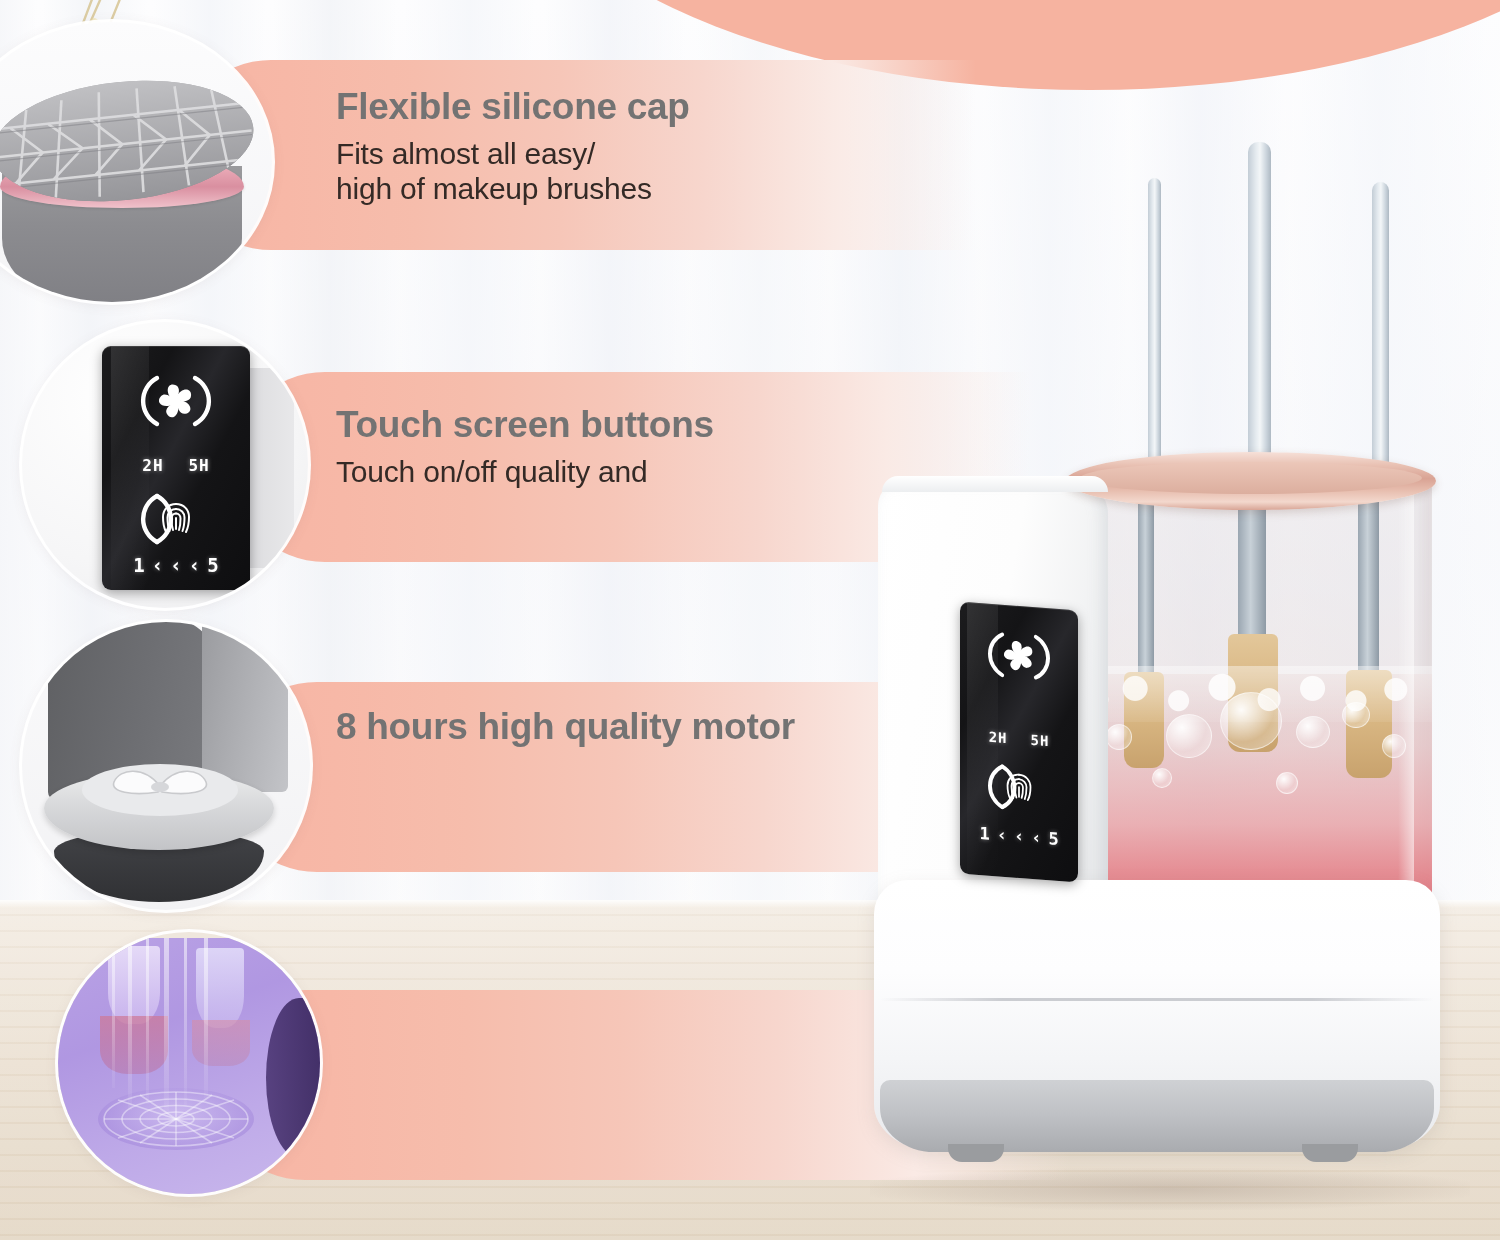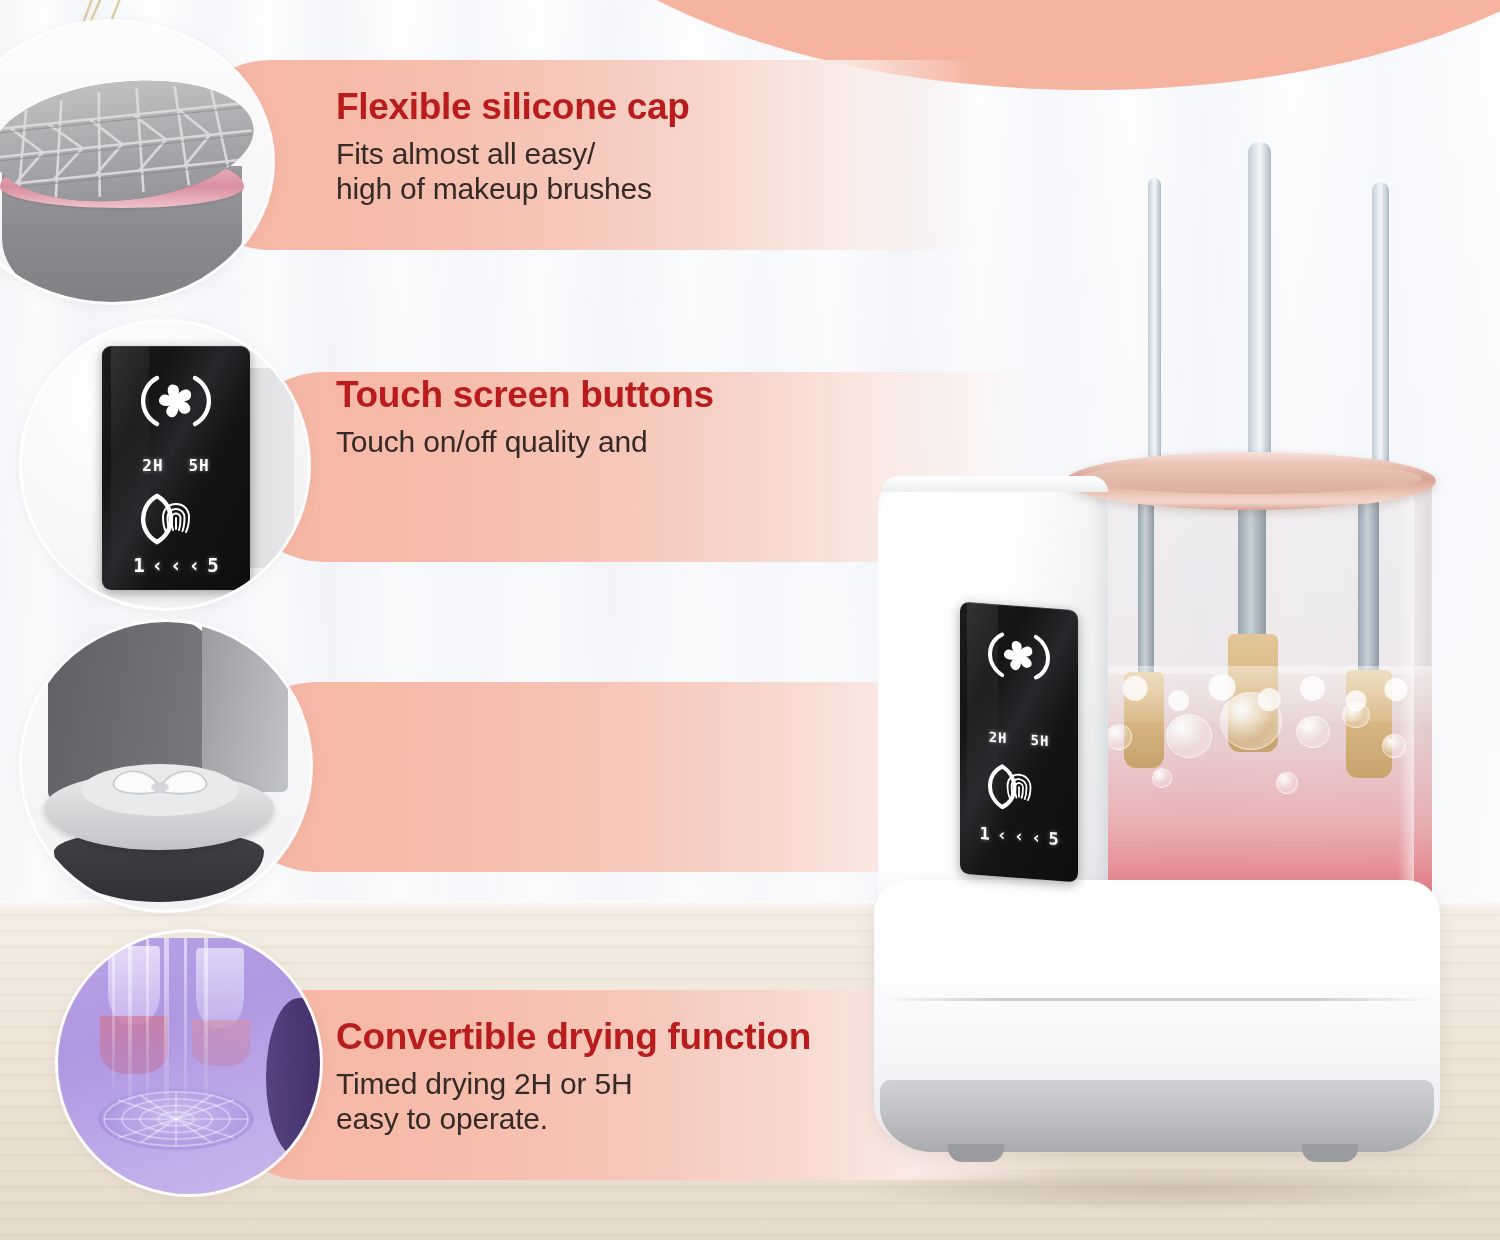--- a/index.html
+++ b/index.html
@@ -76,29 +76,29 @@
     z-index:2;
   }
   .b1{ left:176px;  top:60px;   width:800px; }
   .b2{ left:230px;  top:372px;  width:800px; }
   .b3{ left:222px;  top:682px;  width:820px; }
   .b4{ left:210px;  top:990px;  width:860px; }
 
   
   .txt{ position:absolute; z-index:6; }
   .headline{
-    font-size:37px; font-weight:700; color:#b91c1c;
+    font-size:37px; font-weight:700; color:#737373;
     letter-spacing:-.3px; line-height:1.05; white-space:nowrap;
   }
   .subline{
     font-size:30px; font-weight:400; color:#342a26;
     letter-spacing:-.2px; line-height:1.18; margin-top:9px; white-space:nowrap;
   }
   .t1{ left:336px; top:88px; }
-  .t2{ left:336px; top:376px; }
+  .t2{ left:336px; top:406px; }
   .t3{ left:336px; top:708px; }
   .t4{ left:336px; top:1018px; }
 
   
   .callout{
     position:absolute; border-radius:50%; overflow:hidden; z-index:4;
     background:#fff;
     box-shadow:0 0 0 3px rgba(255,255,255,.95), 0 2px 14px rgba(120,100,95,.12);
   }
   .callout .inner{ position:absolute; inset:0; }
@@ -385,29 +385,23 @@
   </div>
 
   <div class="txt t2">
     <div class="headline">Touch screen buttons</div>
     <div class="subline">
       <div>Touch on/off quality and</div>
     </div>
   </div>
 
   <div class="txt t3">
-  </div>
-
-  <div class="txt t4">
-    <div class="headline">Convertible drying function</div>
-    <div class="subline">
-      <div>Timed drying 2H or 5H</div>
-      <div>easy to operate.</div>
-    </div>
-  </div>
+    <div class="headline">8 hours high quality motor</div>
+  </div>
+
 
   <div class="callout c1">
     <div class="inner" style="background:linear-gradient(180deg,#fcfcfd,#f4f4f6);">
       <div class="cap-wrap">
         <div class="cap-body"></div>
         <div class="cap-ring"></div>
         <div class="cap-top">
           <svg class="cap-cells" viewBox="0 0 262 118" preserveAspectRatio="none">
             <defs>
               <linearGradient id="cellg" x1="0" y1="0" x2="0" y2="1">

